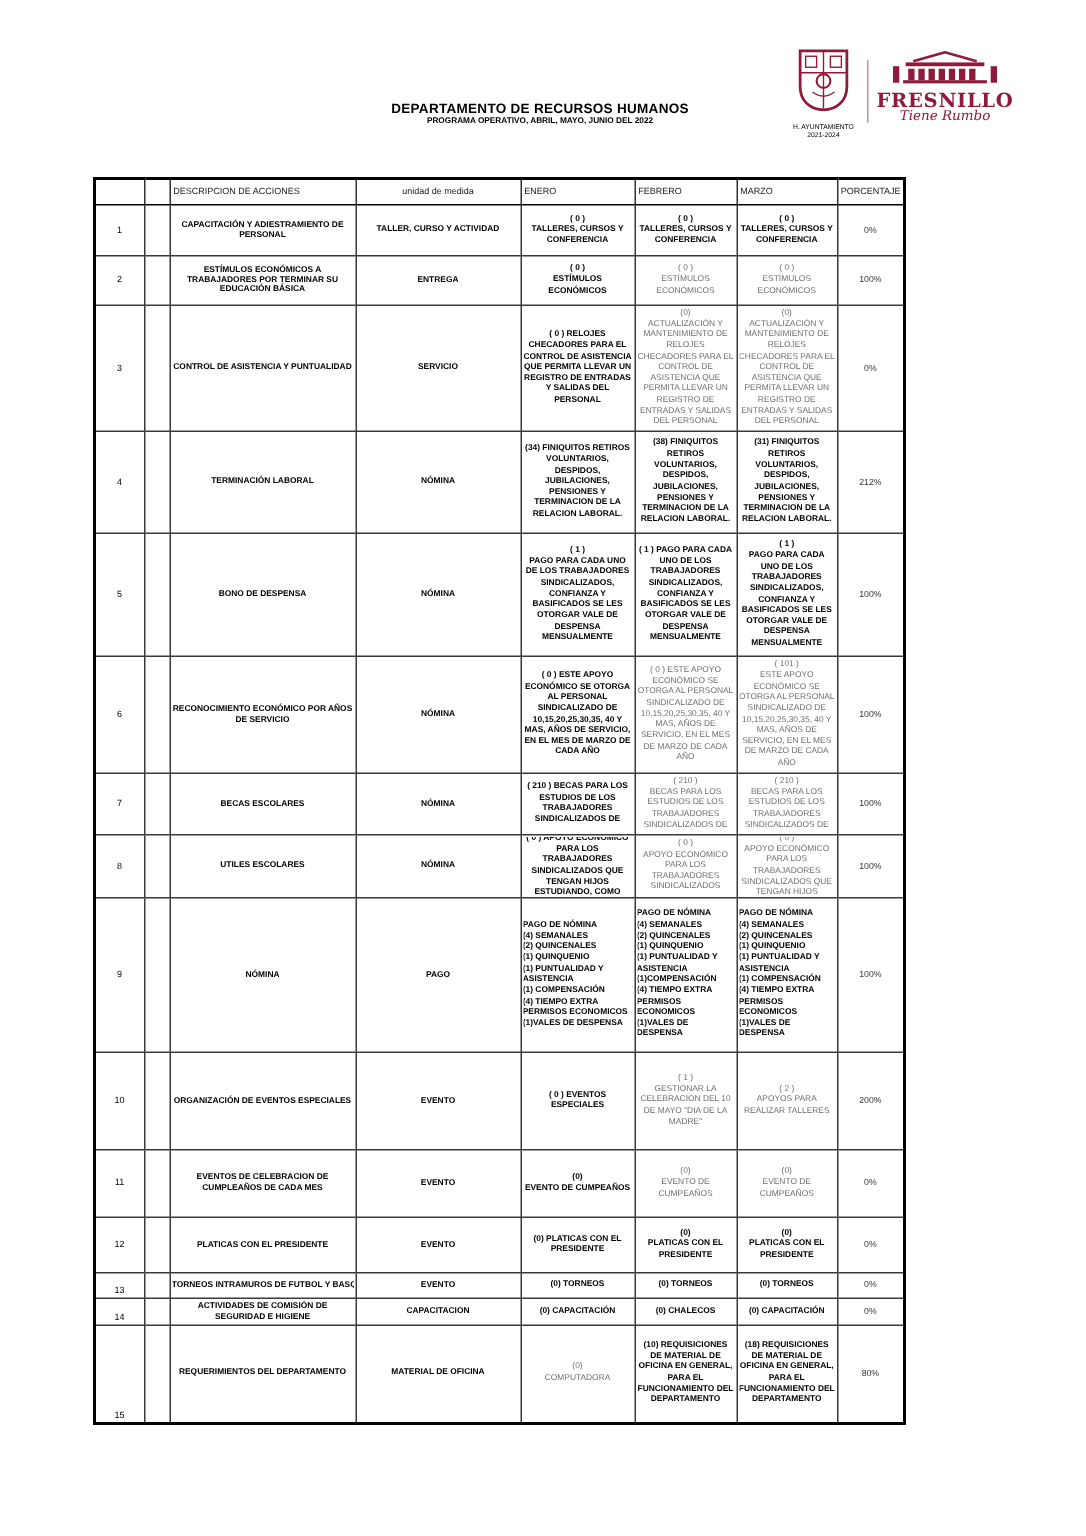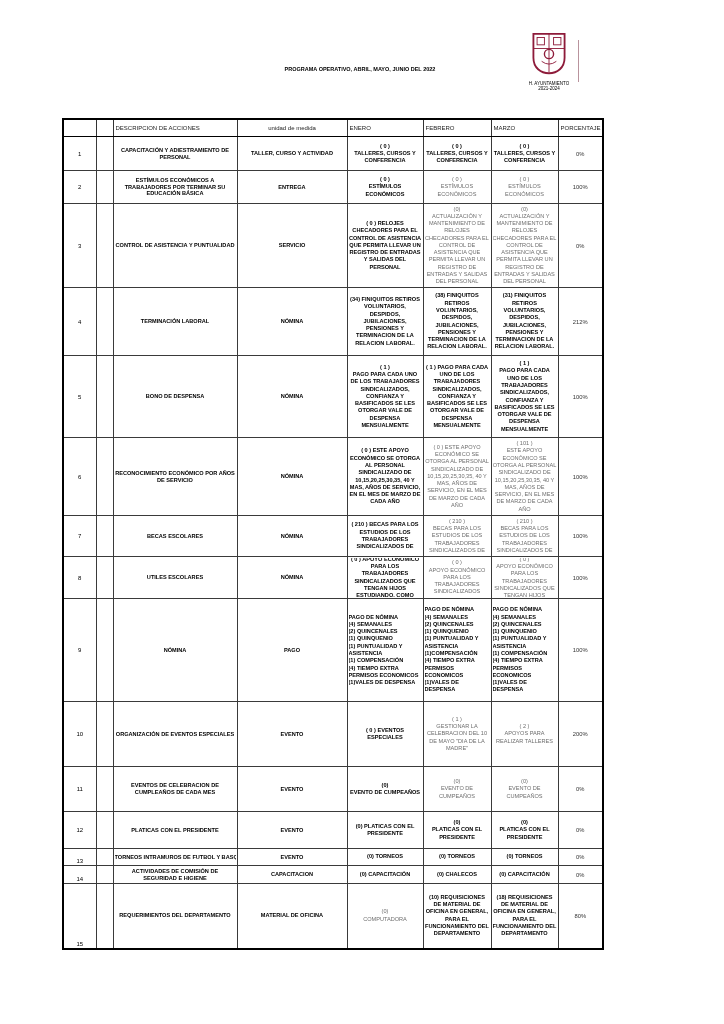--- a/index.html
+++ b/index.html
@@ -50,20 +50,21 @@
   .r13 td:nth-child(1),.r14 td:nth-child(1),.r15 td:nth-child(1){vertical-align:bottom;}
   .r13 td:nth-child(1) .cw,.r14 td:nth-child(1) .cw,.r15 td:nth-child(1) .cw{justify-content:flex-end;}
   .r13 td.c-desc .cw{white-space:nowrap;}
 </style>
 </head>
 <body>
 
 <div id="page">
 
   <div id="title-block">
+    <div class="t1">DEPARTAMENTO DE RECURSOS HUMANOS</div>
     <div class="t3">PROGRAMA OPERATIVO, ABRIL, MAYO, JUNIO DEL 2022</div>
   </div>
 
   <div id="crest">
     <svg width="38" height="44" viewBox="0 0 40 48">
       <path d="M3,2 h34 v26 c0,11 -8,17 -17,17 c-9,0 -17,-6 -17,-17 z" fill="none" stroke="#8e1b3a" stroke-width="2"></path>
       <line x1="20" y1="2" x2="20" y2="44" stroke="#8e1b3a" stroke-width="1"></line>
       <line x1="3" y1="18" x2="37" y2="18" stroke="#8e1b3a" stroke-width="1"></line>
       <circle cx="20" cy="24" r="5" fill="none" stroke="#8e1b3a" stroke-width="1.5"></circle>
       <rect x="7" y="6" width="8" height="8" fill="none" stroke="#8e1b3a" stroke-width="1"></rect>
@@ -71,20 +72,40 @@
       <path d="M12,32 q8,6 16,0" fill="none" stroke="#8e1b3a" stroke-width="1"></path>
     </svg>
     <div class="cap">
       <span>H. AYUNTAMIENTO</span><br>
       <span>2021-2024</span>
     </div>
   </div>
 
   <div id="logo-divider"></div>
 
+  <div id="fresnillo">
+    <svg width="78" height="22" viewBox="0 0 90 26">
+      <polyline points="20,8 45,1 70,8" fill="none" stroke="#8e1b3a" stroke-width="2"></polyline>
+      <rect x="14" y="9" width="62" height="3" fill="#8e1b3a"></rect>
+      <g fill="#8e1b3a">
+        <rect x="16" y="14" width="5" height="9"></rect>
+          <rect x="24" y="14" width="5" height="9"></rect>
+        <rect x="32" y="14" width="5" height="9"></rect>
+          <rect x="40" y="14" width="5" height="9"></rect>
+        <rect x="48" y="14" width="5" height="9"></rect>
+          <rect x="56" y="14" width="5" height="9"></rect>
+        <rect x="64" y="14" width="5" height="9"></rect>
+      </g>
+      <rect x="12" y="23" width="66" height="2.5" fill="#8e1b3a"></rect>
+      <rect x="4" y="12" width="5" height="13" fill="#8e1b3a"></rect>
+      <rect x="81" y="12" width="5" height="13" fill="#8e1b3a"></rect>
+    </svg>
+    <div class="word" style="color:#8e1b3a">FRESNILLO</div>
+    <div class="tag" style="color:#8e1b3a">Tiene Rumbo</div>
+  </div>
 
   <table id="tbl">
     <colgroup>
       <col style="width:33px">
         <col style="width:17px">
         <col style="width:124px">
         <col style="width:110px">
       <col style="width:76px">
         <col style="width:68px">
         <col style="width:67px">

